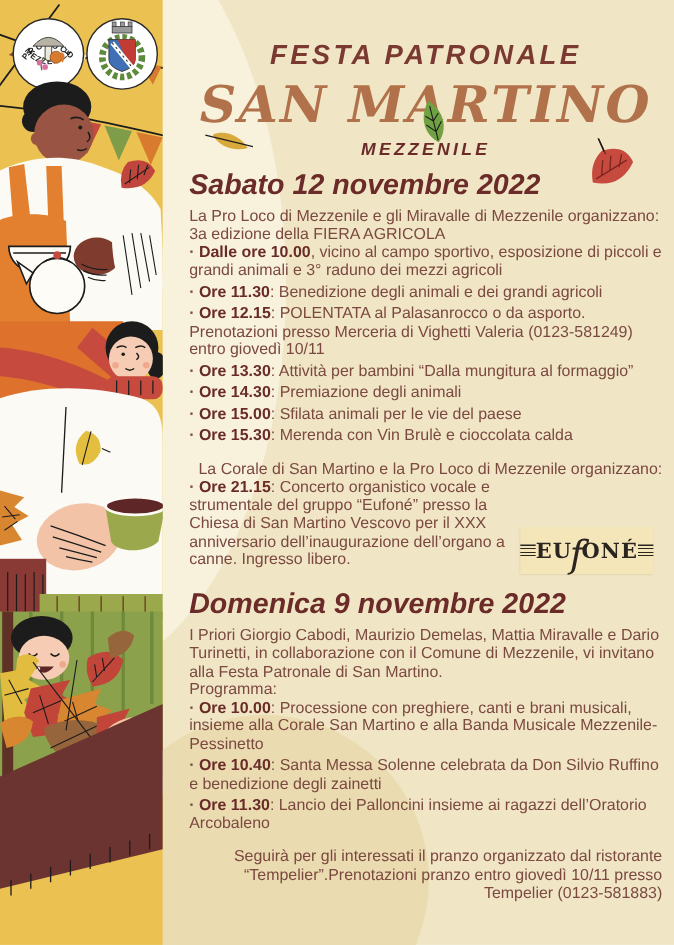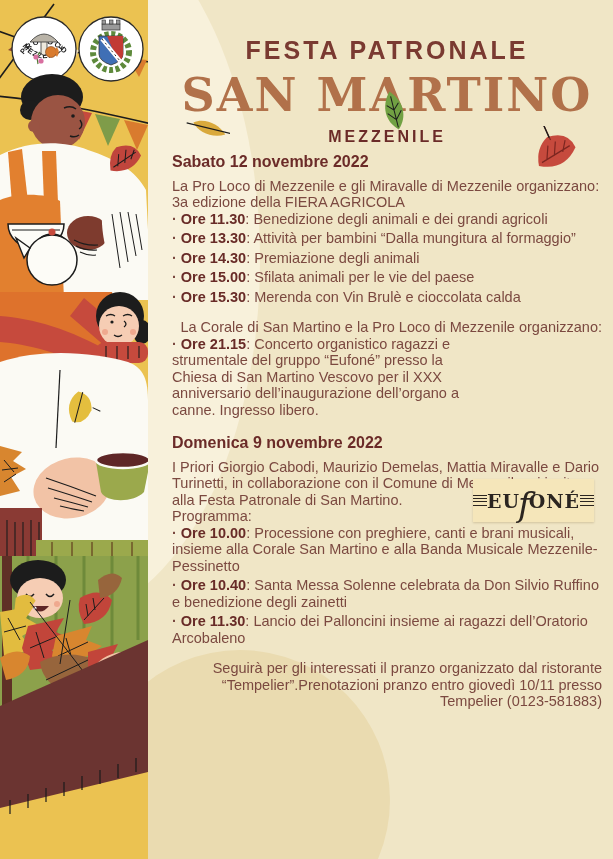--- a/index.html
+++ b/index.html
@@ -7,27 +7,27 @@
         font-family:"Liberation Sans",sans-serif;}
   
   .blob-light{position:absolute;left:-140px;top:-100px;width:400px;height:720px;
               border-radius:50%;background:#F8F1DB;}
   .blob-dark{position:absolute;left:90px;top:650px;width:300px;height:300px;
              border-radius:50%;background:#EADBB0;}
   
   .illu{position:absolute;left:0;top:0;}
   
   .content{position:absolute;left:172px;top:0;width:430px;color:#7B4940;}
-  .masthead{position:relative;text-align:center;}
+  .masthead{position:relative;text-align:center;font-style:italic;}
   .eyebrow{margin-top:36px;font-size:25px;font-weight:bold;letter-spacing:3px;color:#7A3A31;}
   .title{margin-top:5px;font-family:"DejaVu Serif","Liberation Serif",serif;font-weight:bold;
          font-size:46px;line-height:1.1;letter-spacing:2px;color:#B1714A;}
   .subtitle{margin-top:7px;font-size:16px;font-weight:bold;letter-spacing:3px;color:#6B2B28;}
   .leaf{position:absolute;}
-  h2{margin:0;font-size:16px;line-height:1.12;color:#6B2B28;}
+  h2{margin:0;font-size:26px;line-height:1.12;color:#6B2B28;font-style:italic;}
   .h2-sab{margin-top:7px;}
   .h2-dom{margin-top:16px;}
   p{margin:0;font-size:14.5px;line-height:16.5px;}
   .para{margin-top:7px;}
   .item{margin-bottom:3px;}
   .dot{font-weight:bold;margin-right:4px;}
   b{color:#682B27;}
   .narrow{max-width:318px;}
   .gap-top{margin-top:14px;text-align:right;}
   
@@ -257,28 +257,30 @@
           <path d="M2,2 L12,14" stroke="#1c1c1c" stroke-width="1.3" fill="none"></path>
         </g>
       </svg>
     </div>
 
     <h2 class="h2-sab">Sabato 12 novembre 2022</h2>
 
     <p class="para">La Pro Loco di Mezzenile e gli Miravalle di Mezzenile organizzano:</p>
     <p>3a edizione della FIERA AGRICOLA</p>
 
+    <p class="item"><span class="dot">·</span><b>Dalle ore 10.00</b><span>, </span><span>vicino al campo sportivo, esposizione di piccoli e grandi animali e 3° raduno dei mezzi agricoli</span></p>
     <p class="item"><span class="dot">·</span><b>Ore 11.30</b><span>: </span><span>Benedizione degli animali e dei grandi agricoli</span></p>
+    <p class="item"><span class="dot">·</span><b>Ore 12.15</b><span>: </span><span>POLENTATA al Palasanrocco o da asporto. Prenotazioni presso Merceria di Vighetti Valeria (0123-581249) entro giovedì 10/11</span></p>
     <p class="item"><span class="dot">·</span><b>Ore 13.30</b><span>: </span><span>Attività per bambini “Dalla mungitura al formaggio”</span></p>
     <p class="item"><span class="dot">·</span><b>Ore 14.30</b><span>: </span><span>Premiazione degli animali</span></p>
     <p class="item"><span class="dot">·</span><b>Ore 15.00</b><span>: </span><span>Sfilata animali per le vie del paese</span></p>
     <p class="item"><span class="dot">·</span><b>Ore 15.30</b><span>: </span><span>Merenda con Vin Brulè e cioccolata calda</span></p>
 
     <p class="gap-top">La Corale di San Martino e la Pro Loco di Mezzenile organizzano:</p>
-    <p class="item narrow"><span class="dot">·</span><b>Ore 21.15</b><span>: </span><span>Concerto organistico ragazzi e strumentale del gruppo “Eufoné” presso la Chiesa di San Martino Vescovo per il XXX anniversario dell’inaugurazione dell’organo a canne. Ingresso libero.</span></p>
+    <p class="item narrow"><span class="dot">·</span><b>Ore 21.15</b><span>: </span><span>Concerto organistico vocale e strumentale del gruppo “Eufoné” presso la Chiesa di San Martino Vescovo per il XXX anniversario dell’inaugurazione dell’organo a canne. Ingresso libero.</span></p>
 
     <h2 class="h2-dom">Domenica 9 novembre 2022</h2>
 
     <p class="para">I Priori Giorgio Cabodi, Maurizio Demelas, Mattia Miravalle e Dario Turinetti, in collaborazione con il Comune di Mezzenile, vi invitano alla Festa Patronale di San Martino.</p>
     <p>Programma:</p>
 
     <p class="item"><span class="dot">·</span><b>Ore 10.00</b><span>: </span><span>Processione con preghiere, canti e brani musicali, insieme alla Corale San Martino e alla Banda Musicale Mezzenile-Pessinetto</span></p>
     <p class="item"><span class="dot">·</span><b>Ore 10.40</b><span>: </span><span>Santa Messa Solenne celebrata da Don Silvio Ruffino e benedizione degli zainetti</span></p>
     <p class="item"><span class="dot">·</span><b>Ore 11.30</b><span>: </span><span>Lancio dei Palloncini insieme ai ragazzi dell’Oratorio Arcobaleno</span></p>
 

